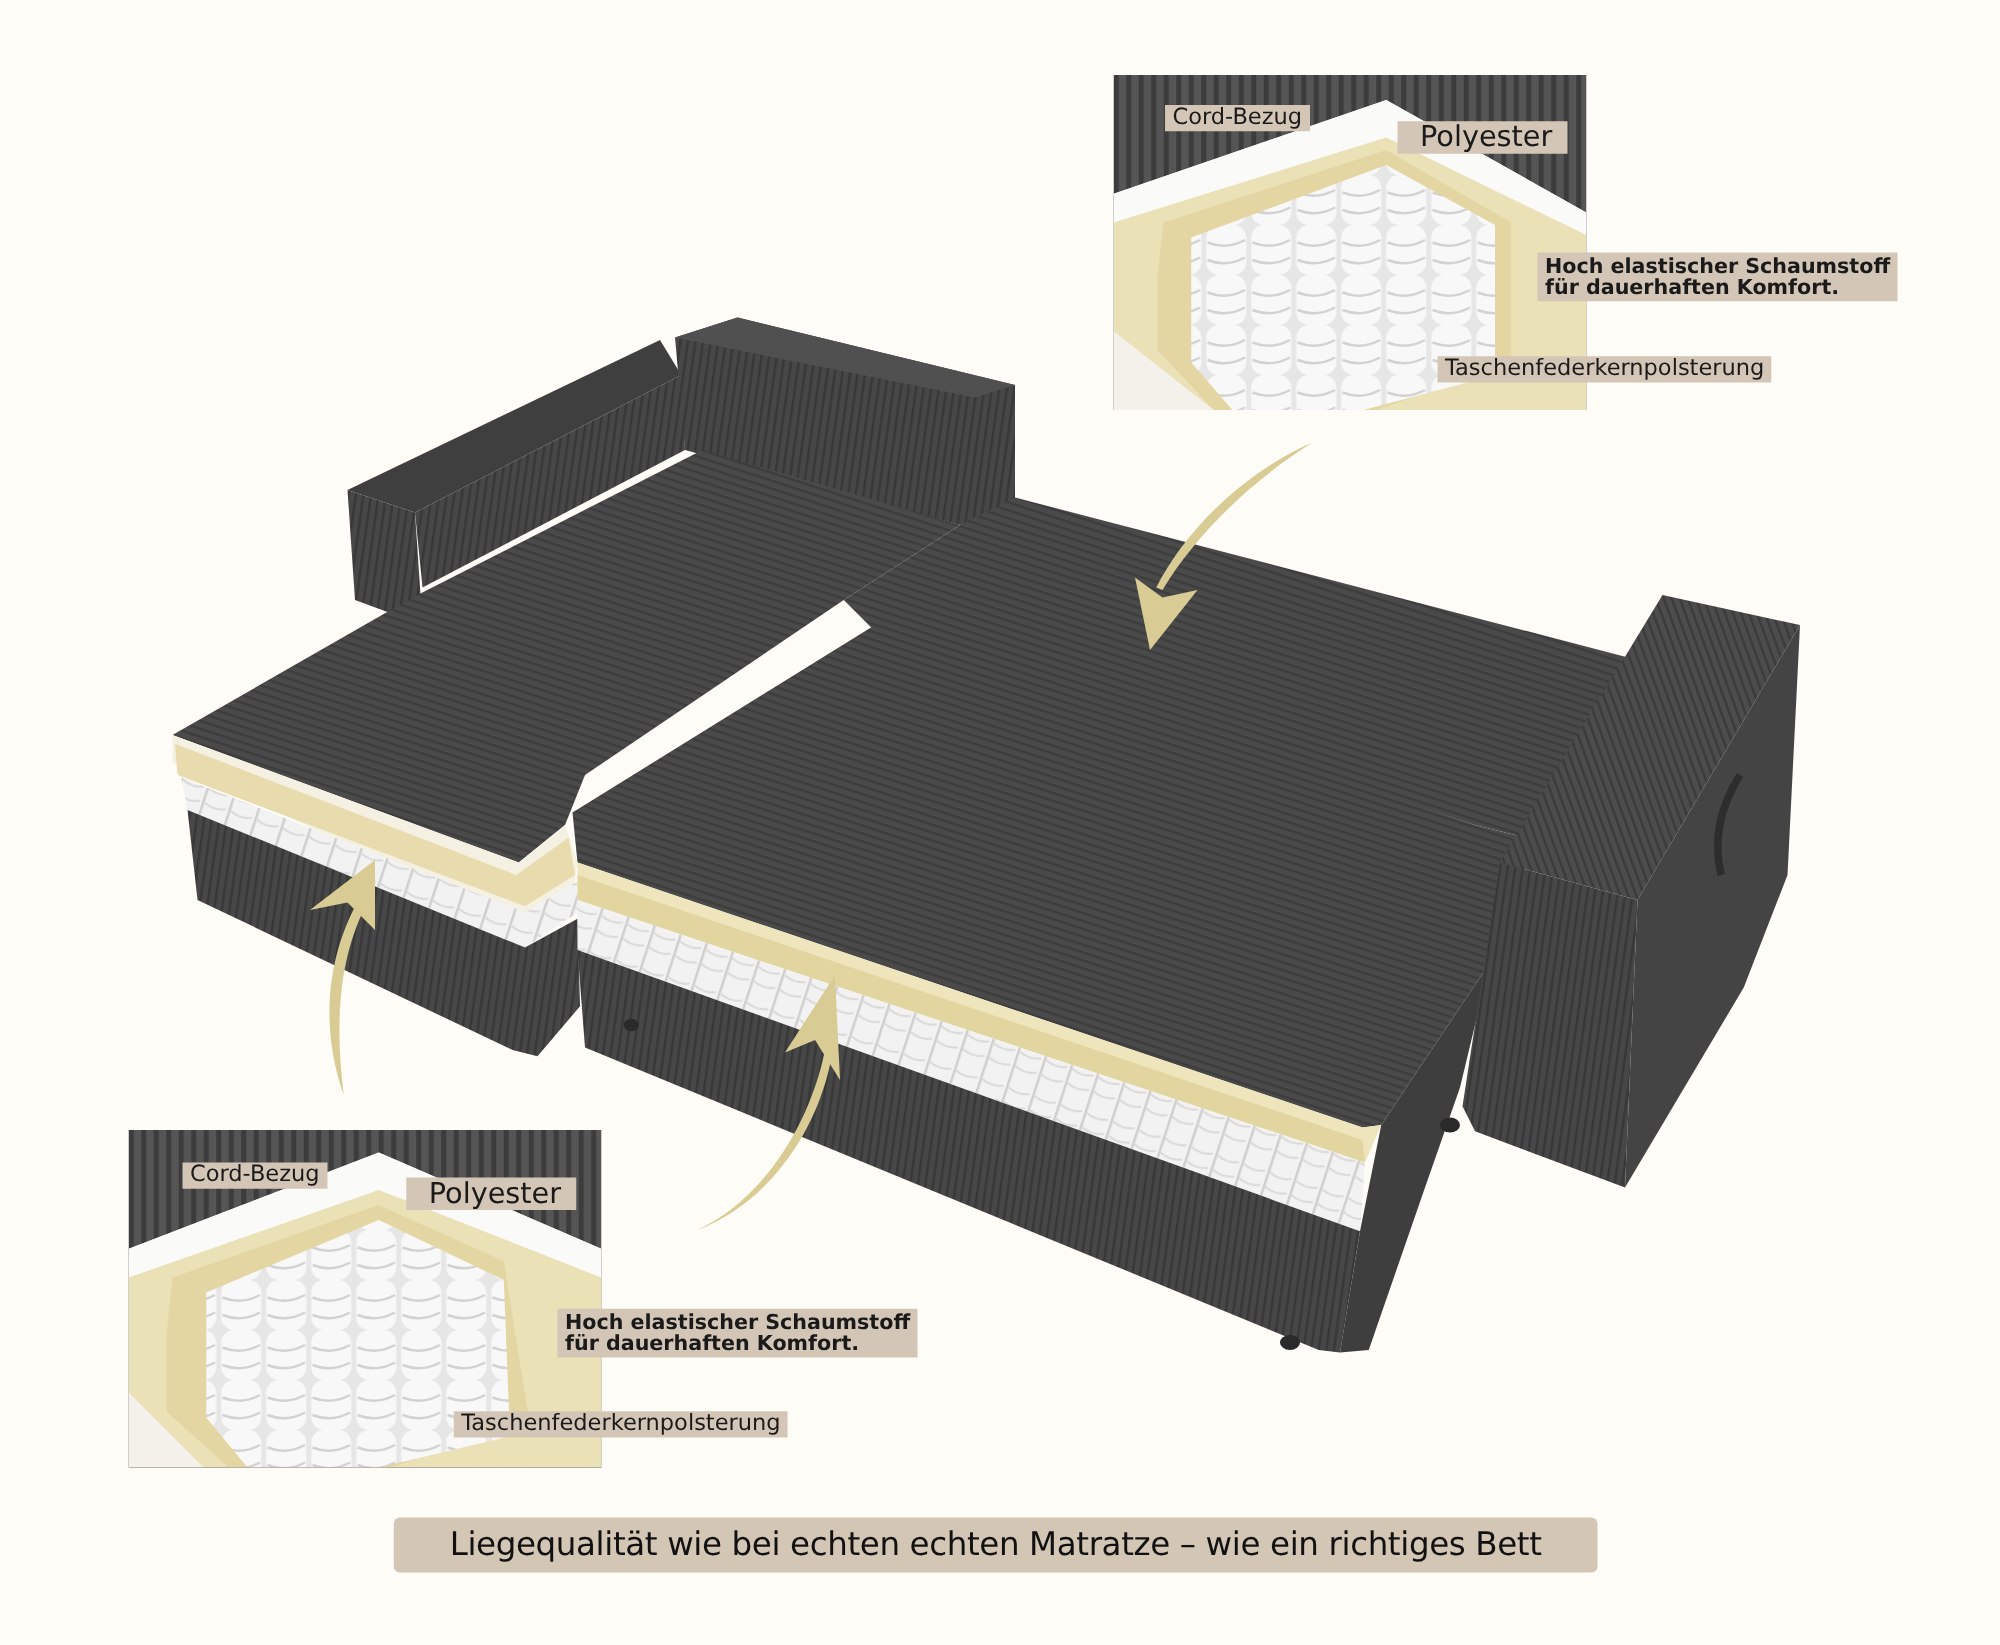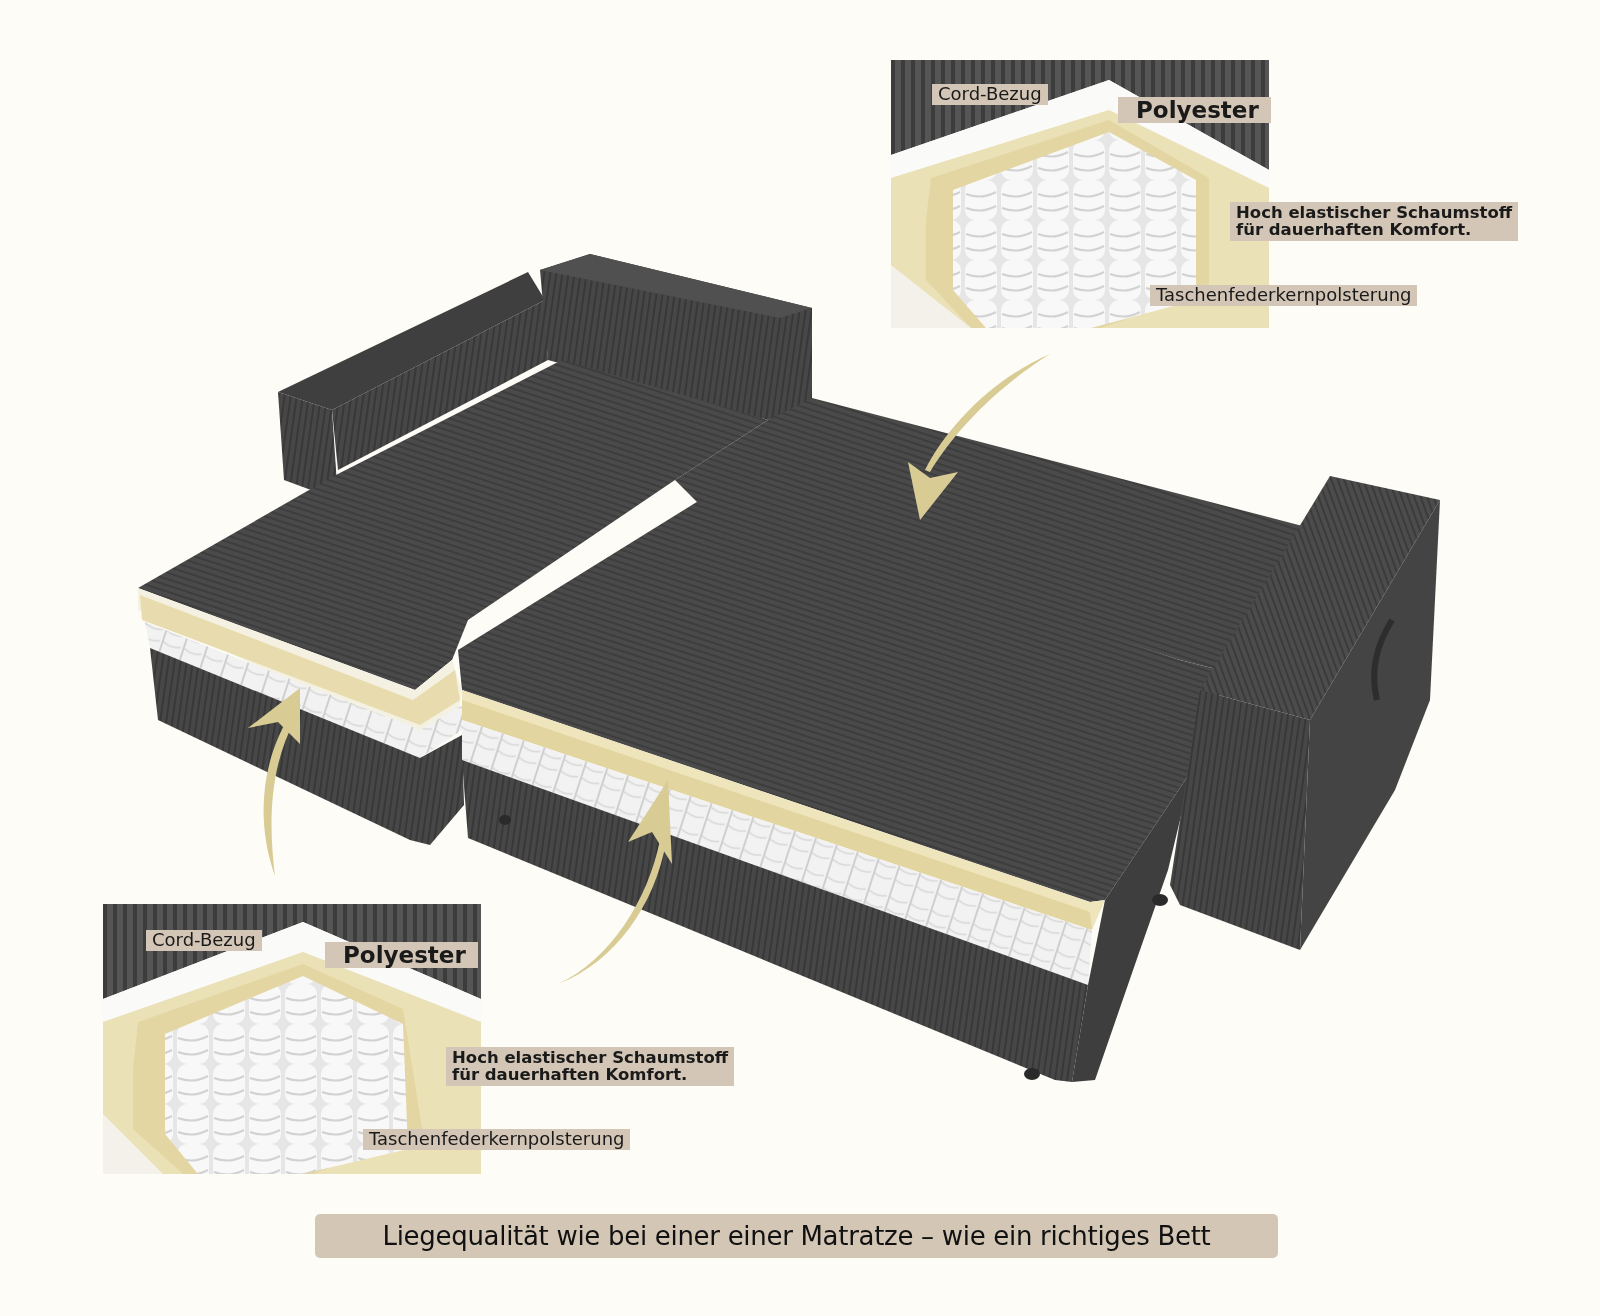--- a/index.html
+++ b/index.html
@@ -3,21 +3,21 @@
 <meta charset="utf-8">
 <style>
   html,body{margin:0;padding:0;}
   body{width:1600px;height:1316px;background:#fefcf7;position:relative;overflow:hidden;font-family:"DejaVu Sans","Liberation Sans",sans-serif;}
   .stage{position:absolute;left:0;top:0;width:1600px;height:1316px;}
   svg.sofa{position:absolute;left:0;top:0;width:1600px;height:1316px;}
   .inset{position:absolute;overflow:hidden;background:#4c4c4c;}
   .inset svg{position:absolute;left:0;top:0;width:100%;height:100%;}
   .lbl{position:absolute;background:#d3c6b6;color:#1a1a1a;white-space:nowrap;line-height:1.05;padding:1px 6px;font-family:"DejaVu Sans",sans-serif;}
   .lbl.small{font-size:18px;margin-left:12px;}
-  .lbl.big{font-size:23px;padding:1px 12px 1px 18px;font-weight:bold;}
+  .lbl.big{font-size:23px;padding:1px 12px 1px 18px;}
   .lbl.multi{font-size:16.5px;padding:2px 6px;white-space:pre-line;font-weight:bold;}
   .banner{position:absolute;left:315px;top:1214px;width:963px;height:44px;background:#d3c6b5;border-radius:5px;display:flex;align-items:center;justify-content:center;font-family:"DejaVu Sans",sans-serif;font-size:26px;color:#111;letter-spacing:-0.3px;}
 </style>
 </head>
 <body>
 
 <div class="stage">
 
   <svg class="sofa" viewBox="0 0 1600 1316">
     <defs>
@@ -146,15 +146,15 @@
       <polygon points="0,210 60,270 0,270" fill="#f3f1ea"></polygon>
     </svg>
   </div>
   <div class="lbl small" style="left:134px;top:930px;">Cord-Bezug</div>
   <div class="lbl big" style="left:325px;top:942px;">Polyester</div>
   <div class="lbl multi" style="left:446px;top:1047px;">Hoch elastischer Schaumstoff
 für dauerhaften Komfort.</div>
   <div class="lbl small" style="left:351px;top:1129px;">Taschenfederkernpolsterung</div>
 
   <div class="banner">
-    <span>Liegequalität wie bei einer einer Matratze – wie ein richtiges Bett</span>
+    <span>Liegequalität wie bei echten echten Matratze – wie ein richtiges Bett</span>
   </div>
 </div>
 
 </body></html>

